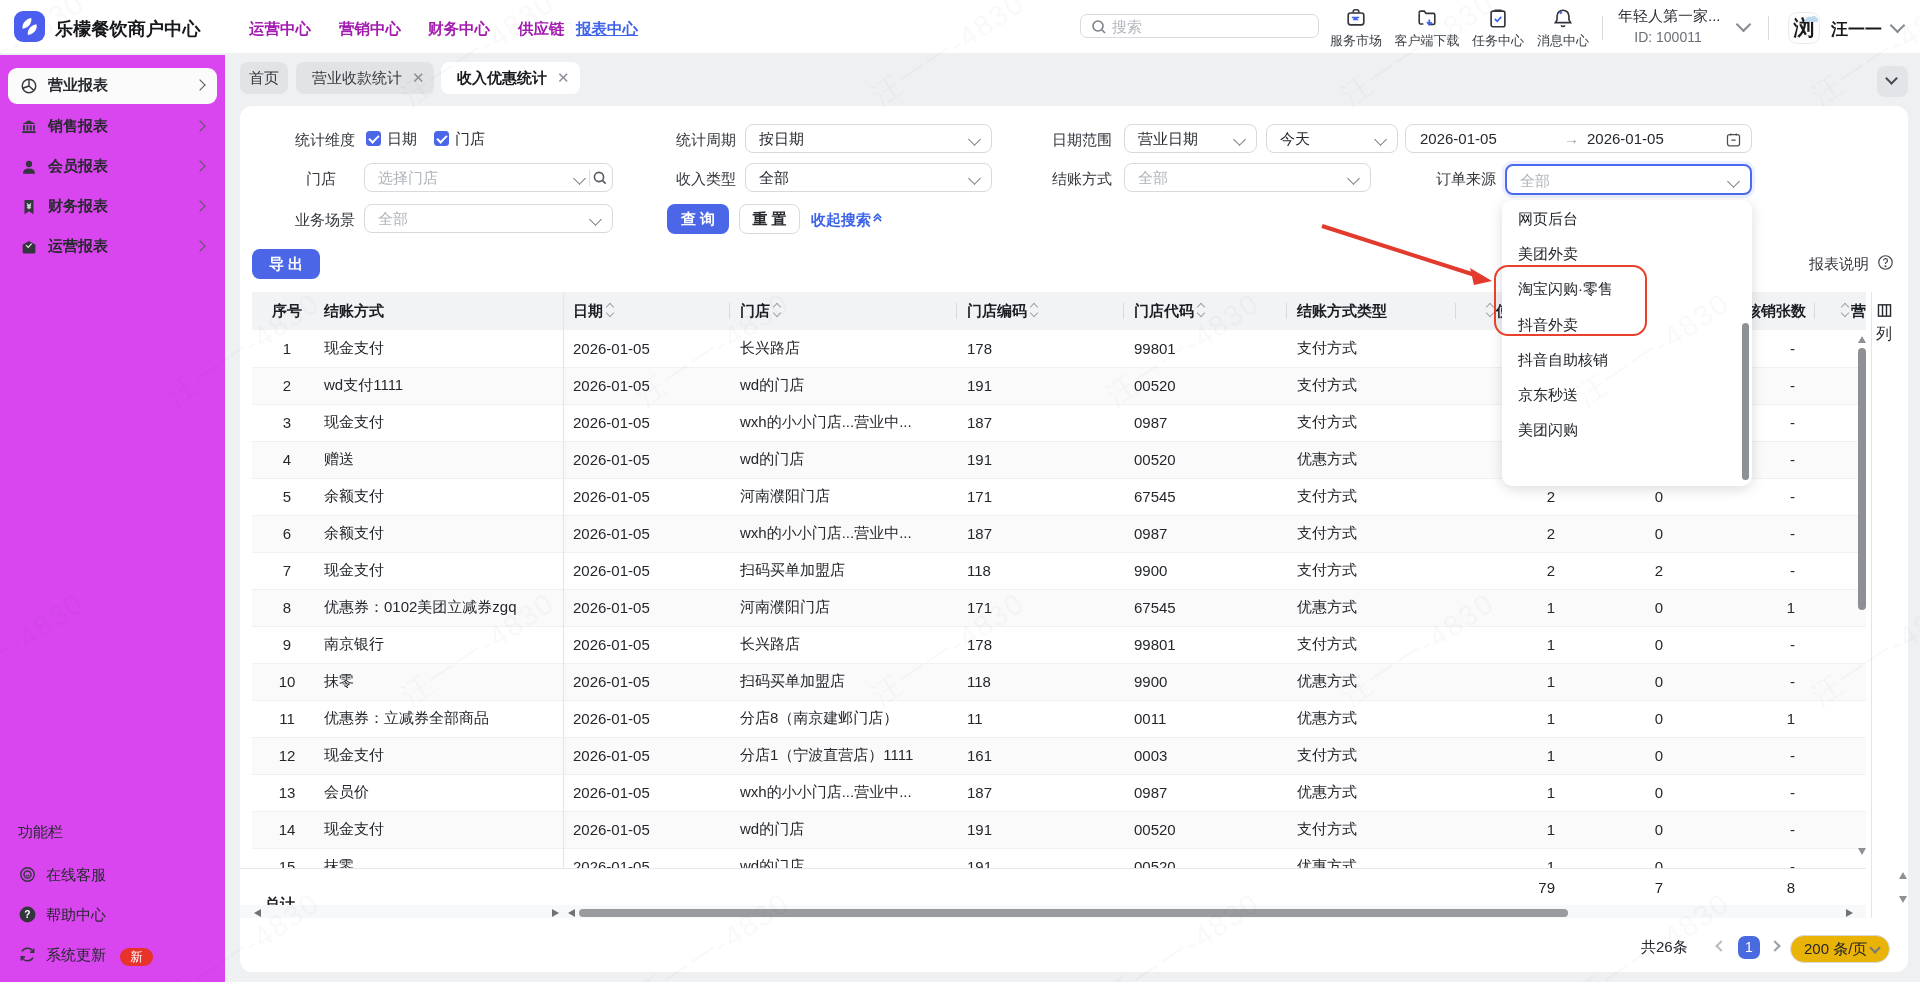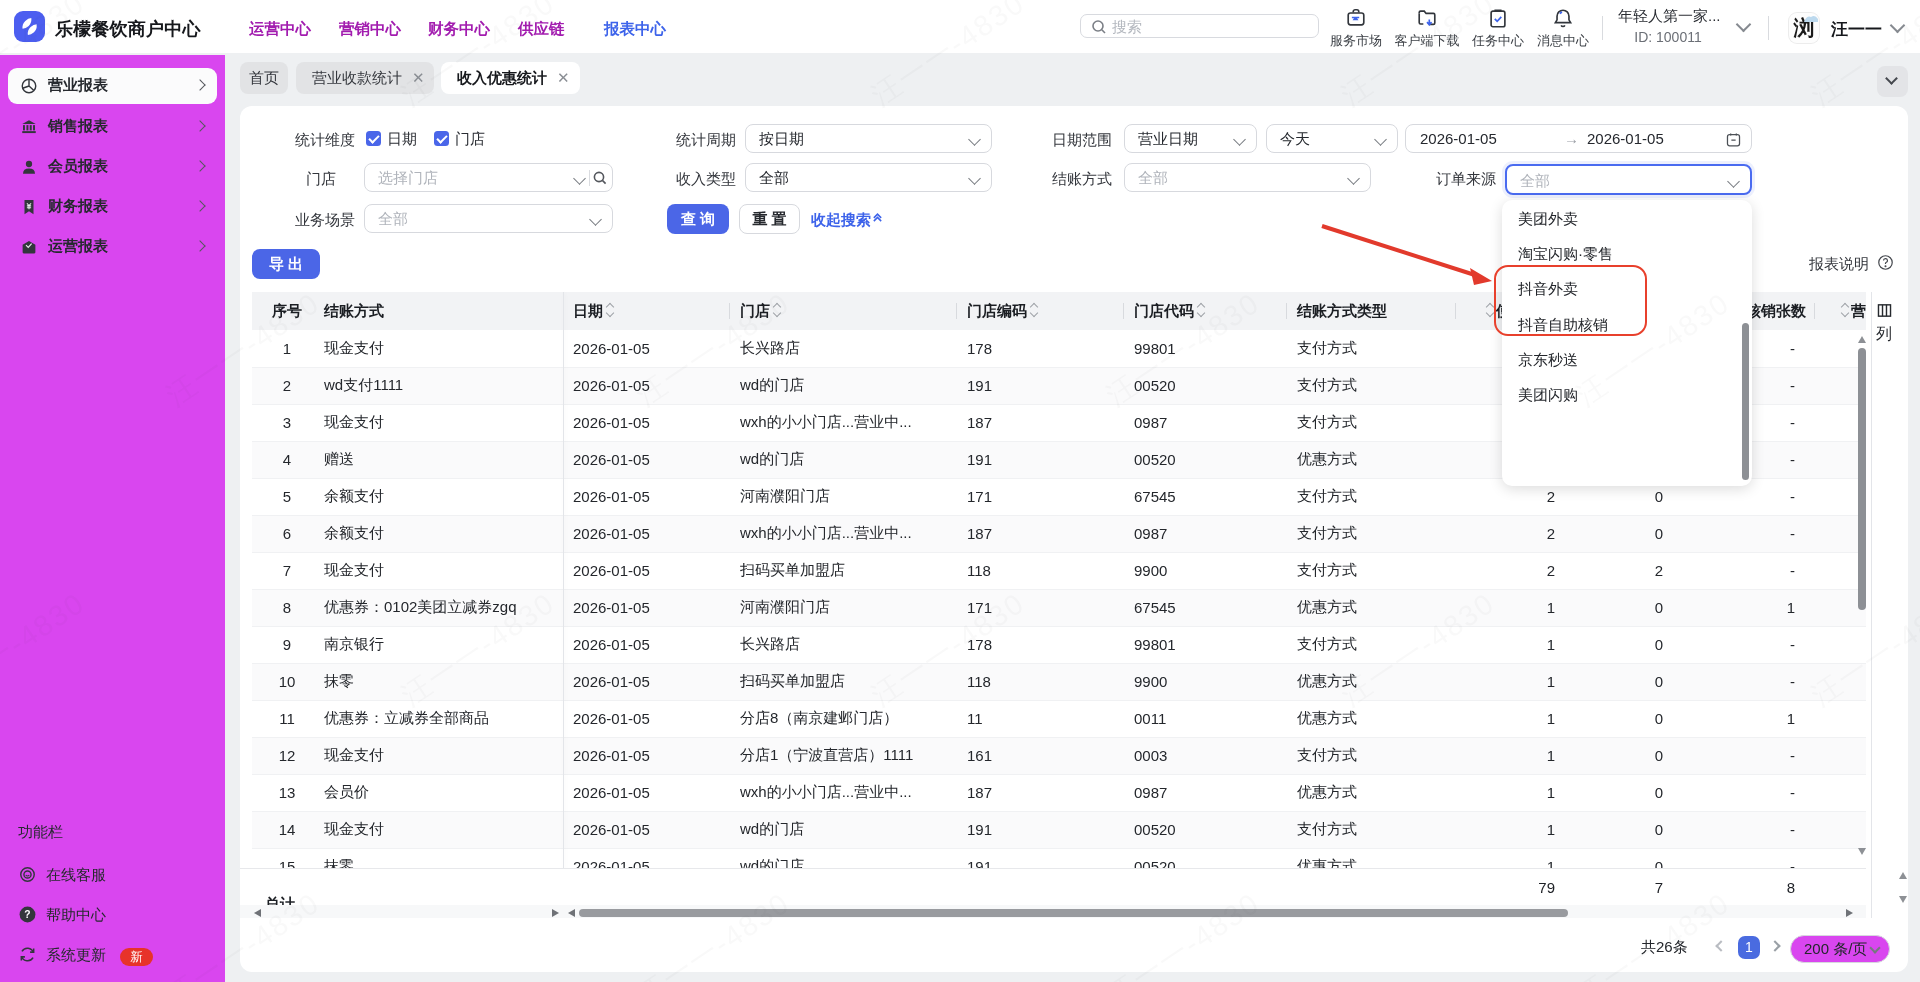--- a/index.html
+++ b/index.html
@@ -94,21 +94,21 @@
           <path d="M8.6 17.8 q-0.7 -4.8 2.7 -7.9 q2.9 -2.7 6.0 -2.9 q0.7 4.9 -2.6 8.0 q-2.8 2.6 -6.1 2.8z"></path>
           <path d="M13.9 24.0 q-0.7 -4.8 2.7 -7.9 q2.9 -2.7 6.0 -2.9 q0.7 4.9 -2.6 8.0 q-2.8 2.6 -6.1 2.8z"></path>
         </g>
       </svg>
   </div>
   <div class="brand">乐檬餐饮商户中心</div>
   <div class="nav" style="left:249px;">运营中心</div>
   <div class="nav" style="left:339px;">营销中心</div>
   <div class="nav" style="left:428px;">财务中心</div>
   <div class="nav" style="left:518px;">供应链</div>
-  <div class="nav on" style="left:604px;">报表中心</div>
+  <div class="nav on" style="left:576px;text-decoration:underline;">报表中心</div>
   <div class="search">
     <svg style="position:absolute;left:10px;top:3.5px" width="16" height="16" viewBox="0 0 16 16" fill="none" stroke="#7b7f86" stroke-width="1.6">
         <circle cx="7" cy="7" r="5"></circle>
         <path d="M10.8 10.8 L14 14"></path>
       </svg>
     <span>搜索</span>
   </div>
 
   <div class="tbi" style="left:1320px;">
     <svg width="22" height="22" viewBox="0 0 24 24" fill="none">
@@ -565,26 +565,27 @@
 <svg class="abs" style="left:1876px; top:302px; z-index:4;" width="17" height="17" viewBox="0 0 24 24" fill="none" stroke="#26292e" stroke-width="2">
     <rect x="3.5" y="4" width="17" height="16"></rect>
     <path d="M9.2 4 v16 M14.8 4 v16"></path>
   </svg>
 <div class="abs" style="left:1876px; top:324px; font-size:16px; color:#26292e; z-index:4;">列</div>
 
 <div class="abs" style="left:1641px; top:938px; font-size:15px; color:#24272c; z-index:4;">共26条</div>
 <div class="chev" style="left:1717px; top:942px; width:8px; height:8px; transform:rotate(135deg); border-color:#b9bcc2; z-index:4;"></div>
 <div class="abs" style="left:1738px; top:936px; width:22px; height:23px; background:#4a6be0; border-radius:7px; color:#fff; font-size:14px; text-align:center; line-height:23px; z-index:4;">1</div>
 <div class="chev" style="left:1771px; top:942px; width:8px; height:8px; transform:rotate(-45deg); border-color:#9aa0a6; z-index:4;"></div>
-<div class="abs" style="left:1790px; top:935px; width:100px; height:28px; border:1px solid #d7d9de; border-radius:14px; background:#d946ef; z-index:4;">
+<div class="abs" style="left:1790px; top:935px; width:100px; height:28px; border:1px solid #d7d9de; border-radius:14px; background:#eab308; z-index:4;">
   <span class="abs" style="left:13px; top:4px; font-size:15px; color:#24272c;">200 条/页</span>
   <i class="chev" style="right:10px; top:8px; width:8px; height:8px; transform:rotate(45deg); border-color:#75797f;"></i>
 </div>
 
 <div class="dd">
+  <div class="it">网页后台</div>
   <div class="it">美团外卖</div>
   <div class="it">淘宝闪购·零售</div>
   <div class="it">抖音外卖</div>
   <div class="it">抖音自助核销</div>
   <div class="it">京东秒送</div>
   <div class="it">美团闪购</div>
   <div class="thumb"></div>
 </div>
 <div class="redbox"></div>
 <svg class="abs" style="left:1300px; top:210px; z-index:23;" width="210" height="90" viewBox="0 0 210 90">

